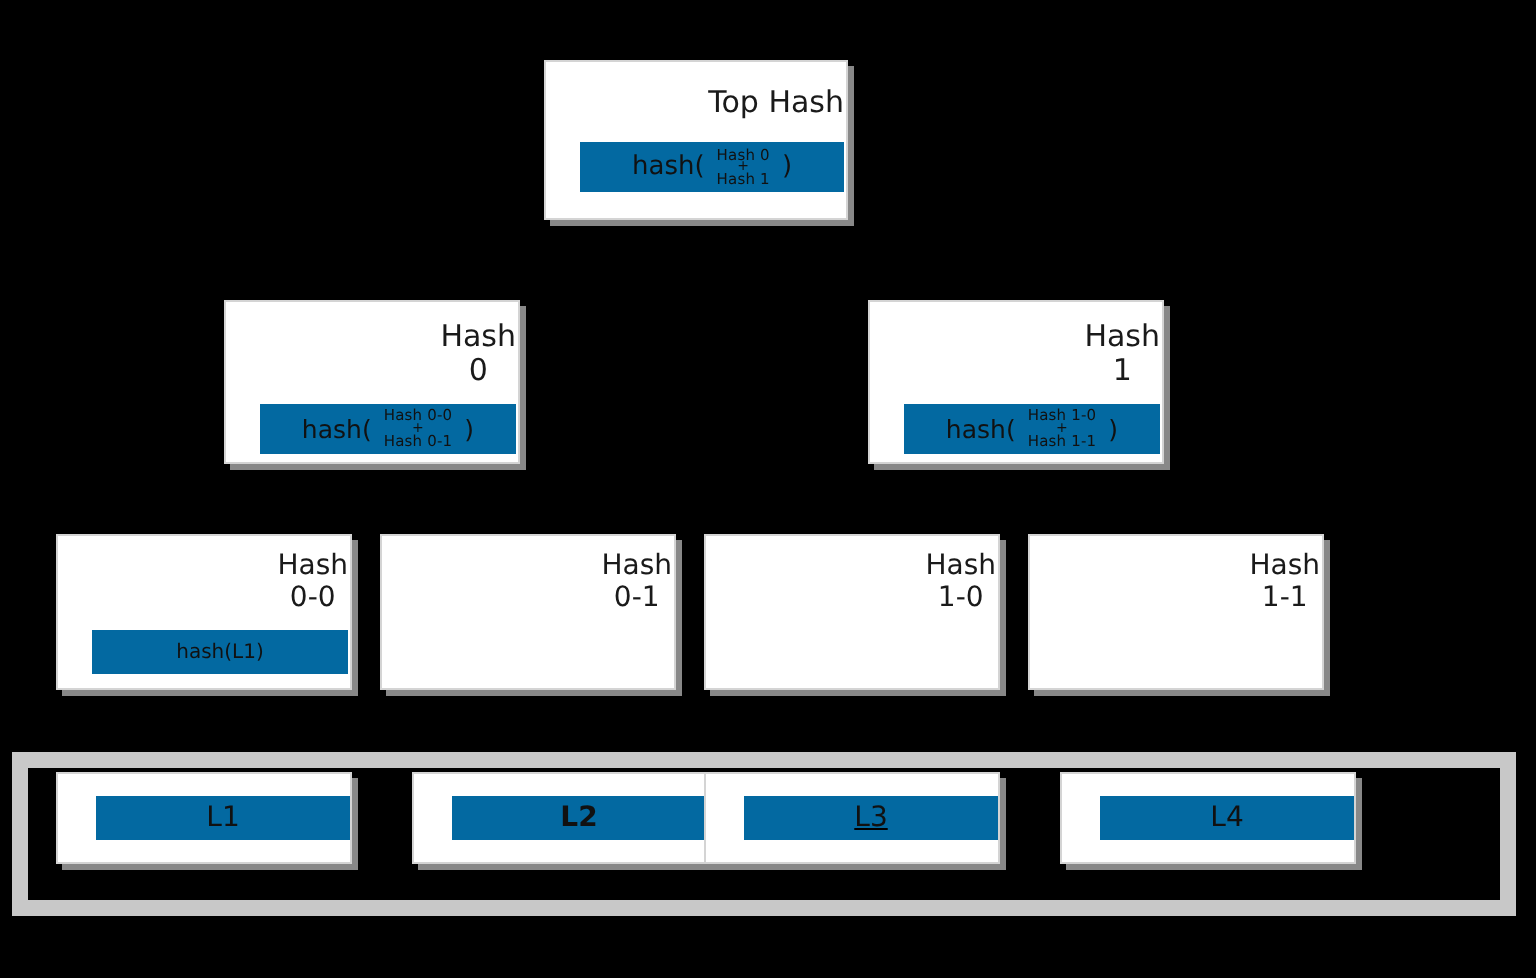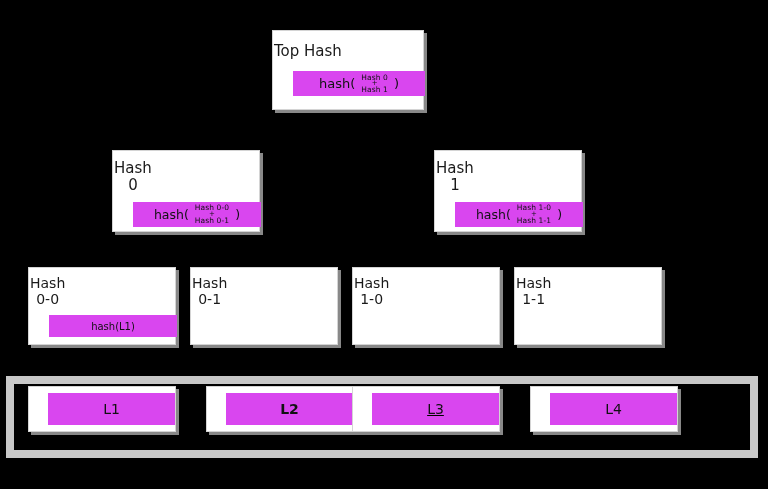--- a/index.html
+++ b/index.html
@@ -44,34 +44,34 @@
     align-items: center;
   }
   .node-inner {
     box-sizing: border-box;
     width: 100%;
     height: 100%;
     border: 1px solid #ffffff;
     background: #ffffff;
     display: flex;
     flex-direction: column;
-    align-items: flex-start;
+    align-items: flex-end;
     justify-content: flex-start;
   }
 
   .node-title {
     text-align: center;
     color: #1a1a1a;
     line-height: 1.12;
     white-space: pre-line;
   }
 
   
   .formula {
-    background: #d946ef;
+    background: #0369a1;
     color: #111111;
     display: flex;
     align-items: center;
     justify-content: center;
     box-sizing: border-box;
     margin-left: 19px;
   }
 
   
   #top-hash {
@@ -169,21 +169,21 @@
     display: flex;
     align-items: center;
     justify-content: center;
   }
   #leaf-1 { left: 28px; }
   #leaf-2 { left: 206px; font-weight: bold; }
   #leaf-3 { left: 352px; text-decoration: underline; }
   #leaf-4 { left: 530px; }
   .leaf .formula {
     width: 130px;
-    height: 32px;
+    height: 22px;
     font-size: 14px;
   }
 </style>
 </head>
 <body>
 
 <div id="diagram">
 
   <svg id="connectors" width="768" height="489" viewBox="0 0 768 489">
     <defs>

